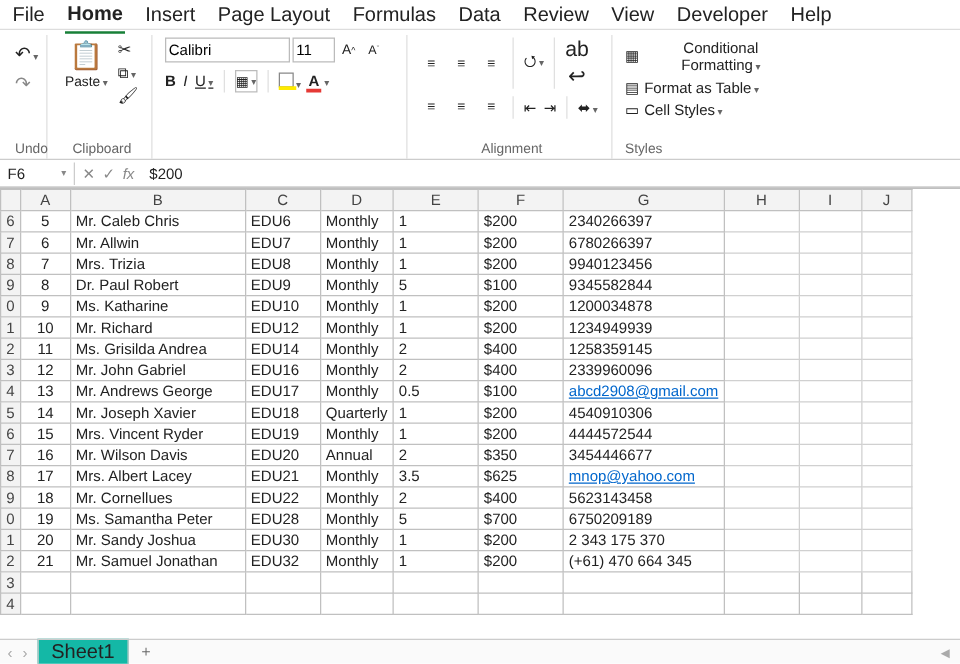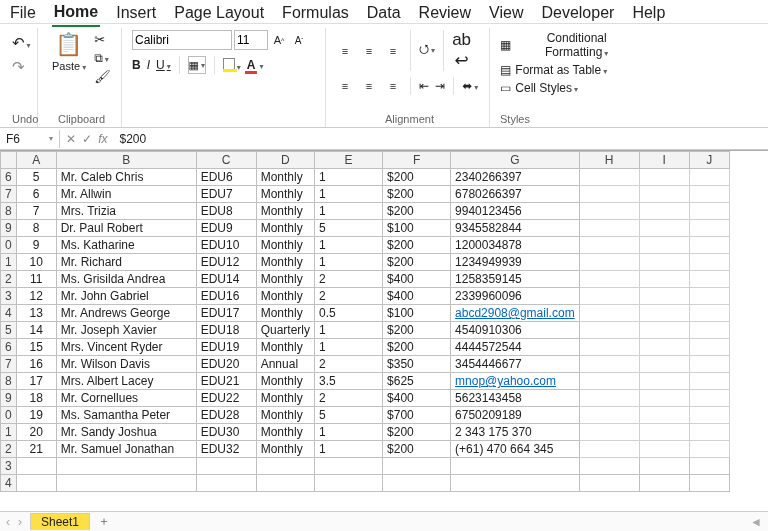--- a/index.html
+++ b/index.html
@@ -93,21 +93,21 @@
   .colG{width:120px;text-align:left;} .colH{width:60px;} .colI{width:50px;} .colJ{width:40px;}
   .databorder td { border-color:#000; }
   .databorder td:nth-child(n+9){ border-color:#d0d0d0; }
   
   .sheetbar {
     position: absolute; bottom: 0; left: 0; right: 0;
     height: 20px; border-top: 1px solid #ccc;
     display: flex; align-items: center; gap: 8px; padding: 0 6px;
     background:#fafafa; font-size:12px;
   }
-  .sheet-tab { padding: 1px 10px; border:1px solid #ccc; border-bottom:none; background:#fde047; font-size:12px; }
+  .sheet-tab { padding: 1px 10px; border:1px solid #ccc; border-bottom:none; background:#14b8a6; font-size:16px; }
   .styles-list { align-items: flex-start; font-size: 12px; }
   .styles-list .row { display:flex; align-items:center; gap:4px; padding:1px 0; }
   select, input.combo { height:20px; font-size:12px; border:1px solid #bbb; background:#fff; }
   .font-name { width: 100px; } .font-size{ width:34px; }
   .sep { width:1px; background:#e0e0e0; align-self:stretch; margin:0 2px; }
 </style>
 </head>
 <body>
 
 <div class="tabs">

